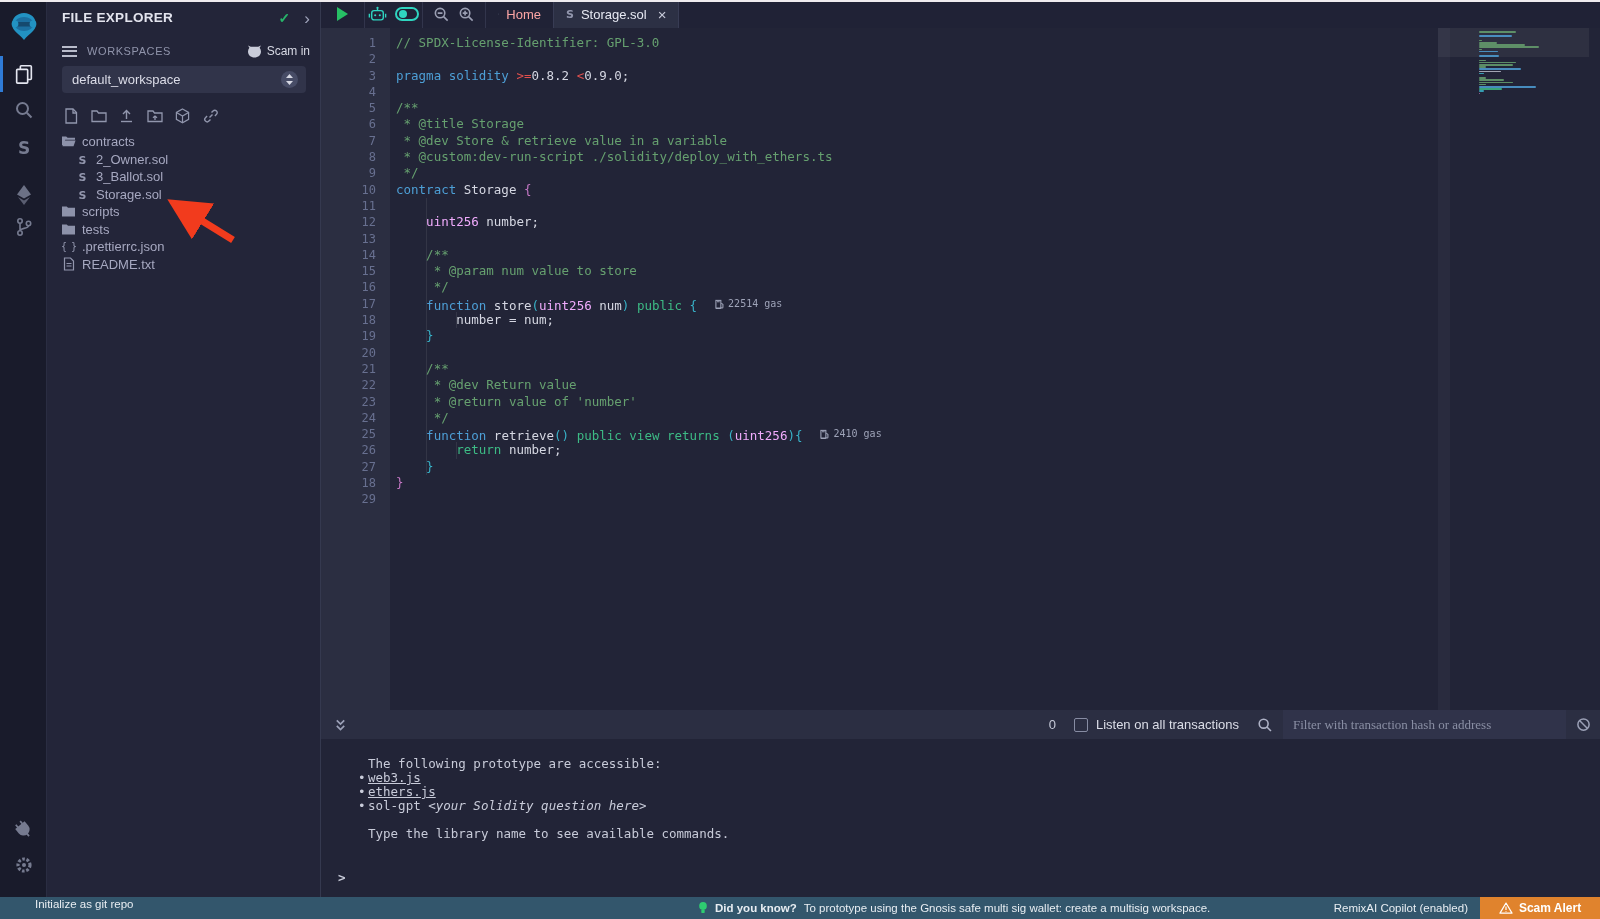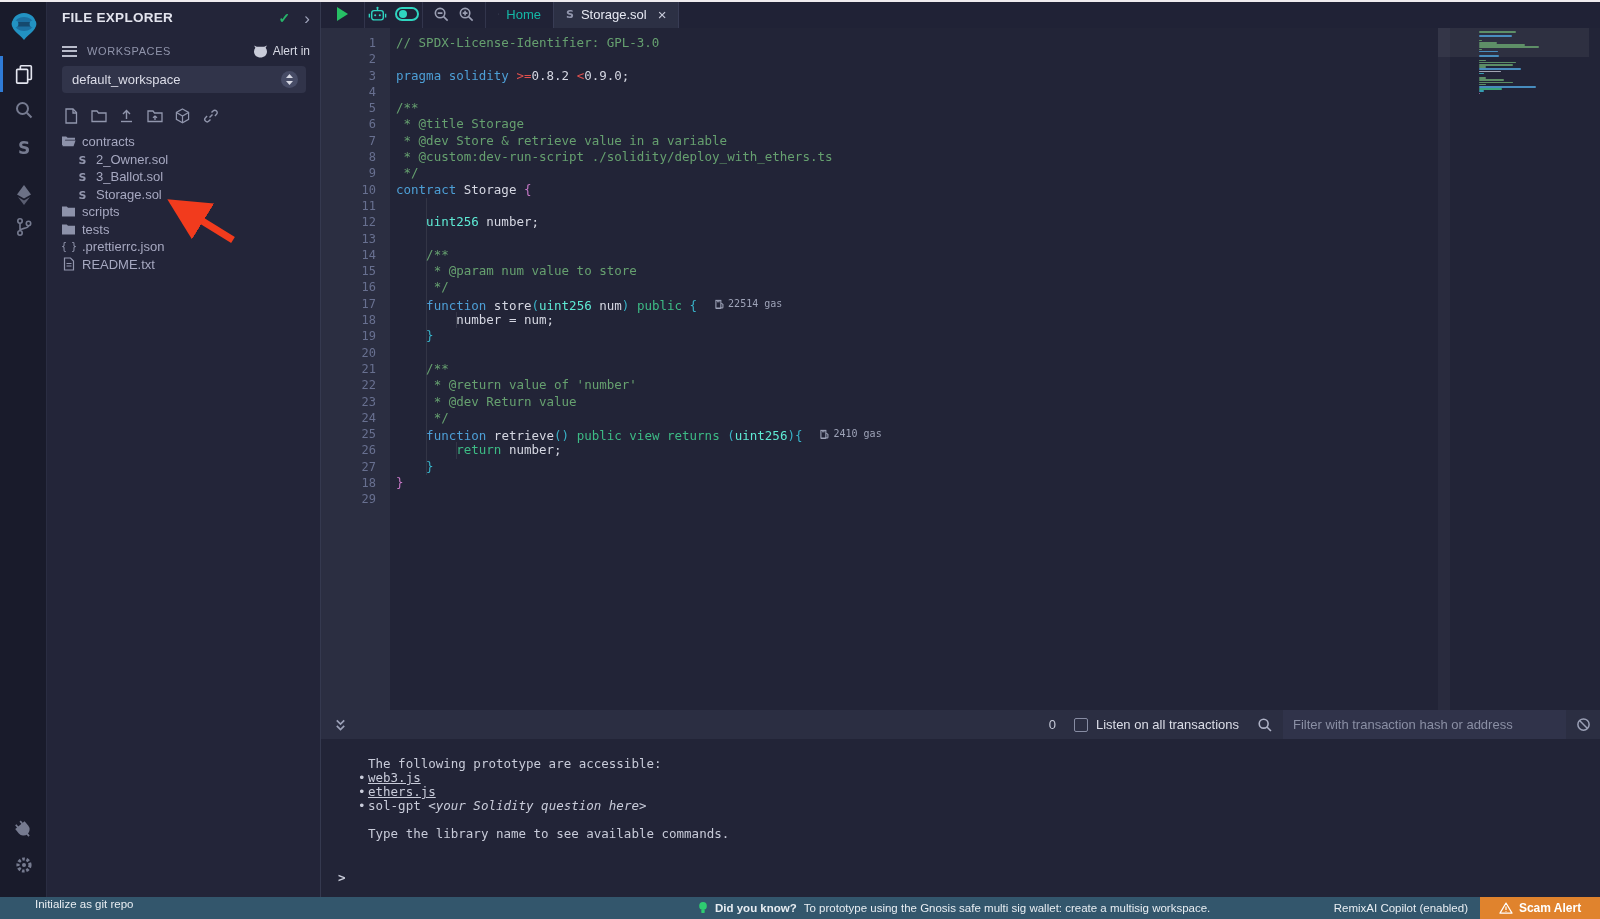--- a/index.html
+++ b/index.html
@@ -45,49 +45,49 @@
   .arrow-overlay{position:absolute;left:0;top:0;width:273px;height:300px;pointer-events:none;z-index:20}
 
   
   .main{position:absolute;left:320px;top:0;width:1280px;height:897px;border-left:1px solid rgba(70,75,100,.55)}
   .tabbar{position:absolute;top:0;left:0;right:0;height:28px;background:#202236;display:flex;align-items:stretch}
   .seg{display:flex;align-items:center;justify-content:center;gap:8px}
   .vsep{width:1px;background:#32354c;margin:0}
   .play-btn{width:0;height:0;border-left:11px solid var(--accent-green);border-top:7px solid transparent;border-bottom:7px solid transparent;cursor:pointer}
   .toggle{width:24px;height:14px;border:2px solid var(--accent-teal);border-radius:8px;position:relative;cursor:pointer}
   .toggle i{position:absolute;left:1.5px;top:1px;width:8px;height:8px;border-radius:50%;background:var(--accent-teal)}
-  .tab{display:flex;align-items:center;gap:7px;padding:0 12px;font-size:13px;color:#14b8a6;cursor:pointer}
+  .tab{display:flex;align-items:center;gap:7px;padding:0 12px;font-size:13px;color:#fca5a5;cursor:pointer}
   .tab.active{background:#2c3044;color:#e7e9f3;border-left:1px solid #383c54;border-right:1px solid #383c54}
   .tab .sol-glyph{font-weight:bold;font-size:11px;color:#9296ad;font-family:"DejaVu Sans",sans-serif}
   .tab .close{font-size:15px;color:#c9ccdb;margin-left:4px;line-height:1}
   .editor{position:absolute;top:28px;left:0;right:0;height:682px;background:var(--bg-editor);overflow:hidden}
   .gutter{position:absolute;left:0;top:0;bottom:0;width:69px;background:var(--bg-gutter);padding-top:7px}
   .gutter .ln{height:16.3px;line-height:16.3px;text-align:right;padding-right:14px;font-family:"DejaVu Sans Mono",monospace;font-size:12px;color:#687090}
   .codepane{position:absolute;left:69px;top:0;right:0;bottom:0;padding-top:7px;font-family:"DejaVu Sans Mono",monospace;font-size:12.5px}
   .code-line{position:relative;height:16.3px;line-height:16.3px;padding-left:6px;white-space:pre}
   .guide{position:absolute;top:0;bottom:0;border-left:1px solid rgba(255,255,255,.08)}
   .guide.g1{left:36px}.guide.g2{left:66px}
-  .tk-cm{color:#66a06f}.tk-kw{color:#4d9fd6}.tk-ty{color:#5eead4}.tk-pl{color:#d5d7e2}
+  .tk-cm{color:#66a06f}.tk-kw{color:#4d9fd6}.tk-ty{color:#f0abfc}.tk-pl{color:#d5d7e2}
   .tk-op{color:#e0504e}.tk-gr{color:#3dbb85}.tk-b1{color:#c678c6}.tk-b2{color:#38b2c8}
   .gas-badge{display:inline-flex;align-items:center;gap:4px;margin-left:18px;color:#9ea3b8;font-size:10px;font-family:"DejaVu Sans Mono",monospace;vertical-align:1px}
   .scrollstrip{position:absolute;left:1117px;top:0;bottom:0;width:12px;background:rgba(255,255,255,.035)}
   .mini-slider{position:absolute;left:1117px;top:0;width:151px;height:29px;background:rgba(255,255,255,.055)}
   .minimap{position:absolute;left:1158px;top:3px;width:110px}
   .minimap div{position:absolute;height:1.5px;border-radius:1px;opacity:.85}
 
   
   .terminal{position:absolute;left:0;top:710px;right:0;height:187px;background:var(--bg-editor)}
   .term-header{position:absolute;top:0;left:0;right:0;height:29px;background:var(--bg-raised);display:flex;align-items:center}
   .chevs{margin-left:13px;color:#9ca1b8;cursor:pointer;display:flex}
   .th-spacer{flex:1}
   .tx-count{font-size:13px;color:#c6cad8;margin-right:18px}
   .cbox{width:14px;height:14px;border:1px solid #878ca3;border-radius:2px;background:transparent;cursor:pointer}
   .listen-lbl{font-size:13px;color:#dcdee8;margin:0 18px 0 8px}
   .th-search{color:#aeb2c6;margin-right:10px;cursor:pointer;display:flex}
-  .filter-input{width:283px;height:29px;background:var(--bg-input);border:none;outline:none;color:#cfd2e0;font-size:13px;padding:0 10px;font-family:Liberation Sans, sans-serif}
+  .filter-input{width:283px;height:29px;background:var(--bg-input);border:none;outline:none;color:#cfd2e0;font-size:13px;padding:0 10px;font-family:Liberation Serif, serif}
   .filter-input::placeholder{color:#8a8fa4}
   .ban{margin:0 9px 0 10px;color:#9ba0b6;display:flex;cursor:pointer}
   .term-body{position:absolute;top:29px;left:0;right:0;bottom:0;font-family:"DejaVu Sans Mono",monospace;font-size:12.5px;color:#c8cbd9}
   .term-lines{padding:18px 0 0 37px}
   .term-line{height:14px;line-height:14px;display:flex;white-space:pre}
   .term-line .bl{width:10px;flex:none}
   .seg-link{text-decoration:underline;cursor:pointer}
   .seg-italic{font-style:italic}
   .prompt{position:absolute;left:17px;bottom:12px;color:#c8cbd9;font-weight:bold}
 
@@ -170,21 +170,21 @@
       <span class="sp-chev">›</span>
     </div>
     <div class="sp-wsrow">
       <span class="hamburger"></span>
       <span class="lbl">WORKSPACES</span>
       <span class="spacer"></span>
       <span class="signin">
         <svg width="15" height="13" viewBox="0 0 16 14" fill="#c9ccd9">
           <path d="M2.5 3L1 .5 4 2h8l3-1.5L13.5 3A6.7 6.7 0 0115 7c0 3.9-3.1 6.5-7 6.5S1 10.9 1 7a6.7 6.7 0 011.5-4z"></path>
         </svg>
-        <span>Alert in</span>
+        <span>Scam in</span>
       </span>
     </div>
     <div class="ws-select">
       <span class="name">default_workspace</span>
       <span class="ws-stepper">
         <svg width="9" height="11" viewBox="0 0 9 11" fill="#d7d9e4">
             <path d="M4.5 0L8 4H1z"></path>
             <path d="M4.5 11L1 7h7z"></path>
           </svg>
       </span>
@@ -403,22 +403,22 @@
           <div class="code-line"><span class="guide g1"></span><span class="tk tk-cm">     * @param num value to store</span></div>
           <div class="code-line"><span class="guide g1"></span><span class="tk tk-cm">     */</span></div>
           <div class="code-line"><span class="guide g1"></span><span class="tk tk-pl">    </span><span class="tk tk-kw">function</span><span class="tk tk-pl"> store</span><span class="tk tk-b2">(</span><span class="tk tk-ty">uint256</span><span class="tk tk-pl"> num</span><span class="tk tk-b2">)</span><span class="tk tk-pl"> </span><span class="tk tk-gr">public</span><span class="tk tk-pl"> </span><span class="tk tk-b2">{</span><span class="gas-badge"><svg width="9" height="10" viewBox="0 0 10 11" fill="none" stroke="#9ea3b8" stroke-width="1.2">
                 <rect x="1" y="1.5" width="5.5" height="8.5"></rect>
                 <path d="M1 10.5h5.5M2.2 3h3M7 4.5l1.8 1.5v3a1 1 0 01-2 0"></path>
               </svg><span>22514 gas</span></span></div>
           <div class="code-line"><span class="guide g1"></span><span class="guide g2"></span><span class="tk tk-pl">        number = num;</span></div>
           <div class="code-line"><span class="guide g1"></span><span class="tk tk-pl">    </span><span class="tk tk-b2">}</span></div>
           <div class="code-line"><span class="guide g1"></span></div>
           <div class="code-line"><span class="guide g1"></span><span class="tk tk-cm">    /**</span></div>
+          <div class="code-line"><span class="guide g1"></span><span class="tk tk-cm">     * @dev Return value</span></div>
           <div class="code-line"><span class="guide g1"></span><span class="tk tk-cm">     * @return value of 'number'</span></div>
-          <div class="code-line"><span class="guide g1"></span><span class="tk tk-cm">     * @dev Return value</span></div>
           <div class="code-line"><span class="guide g1"></span><span class="tk tk-cm">     */</span></div>
           <div class="code-line"><span class="guide g1"></span><span class="tk tk-pl">    </span><span class="tk tk-kw">function</span><span class="tk tk-pl"> retrieve</span><span class="tk tk-b2">()</span><span class="tk tk-pl"> </span><span class="tk tk-gr">public</span><span class="tk tk-pl"> </span><span class="tk tk-gr">view</span><span class="tk tk-pl"> </span><span class="tk tk-gr">returns</span><span class="tk tk-pl"> </span><span class="tk tk-b2">(</span><span class="tk tk-ty">uint256</span><span class="tk tk-b2">){</span><span class="gas-badge"><svg width="9" height="10" viewBox="0 0 10 11" fill="none" stroke="#9ea3b8" stroke-width="1.2">
                 <rect x="1" y="1.5" width="5.5" height="8.5"></rect>
                 <path d="M1 10.5h5.5M2.2 3h3M7 4.5l1.8 1.5v3a1 1 0 01-2 0"></path>
               </svg><span>2410 gas</span></span></div>
           <div class="code-line"><span class="guide g1"></span><span class="guide g2"></span><span class="tk tk-pl">        </span><span class="tk tk-gr">return</span><span class="tk tk-pl"> number;</span></div>
           <div class="code-line"><span class="guide g1"></span><span class="tk tk-pl">    </span><span class="tk tk-b2">}</span></div>
           <div class="code-line"><span class="tk tk-b1">}</span></div>
         </div>
       <div class="scrollstrip"></div>

